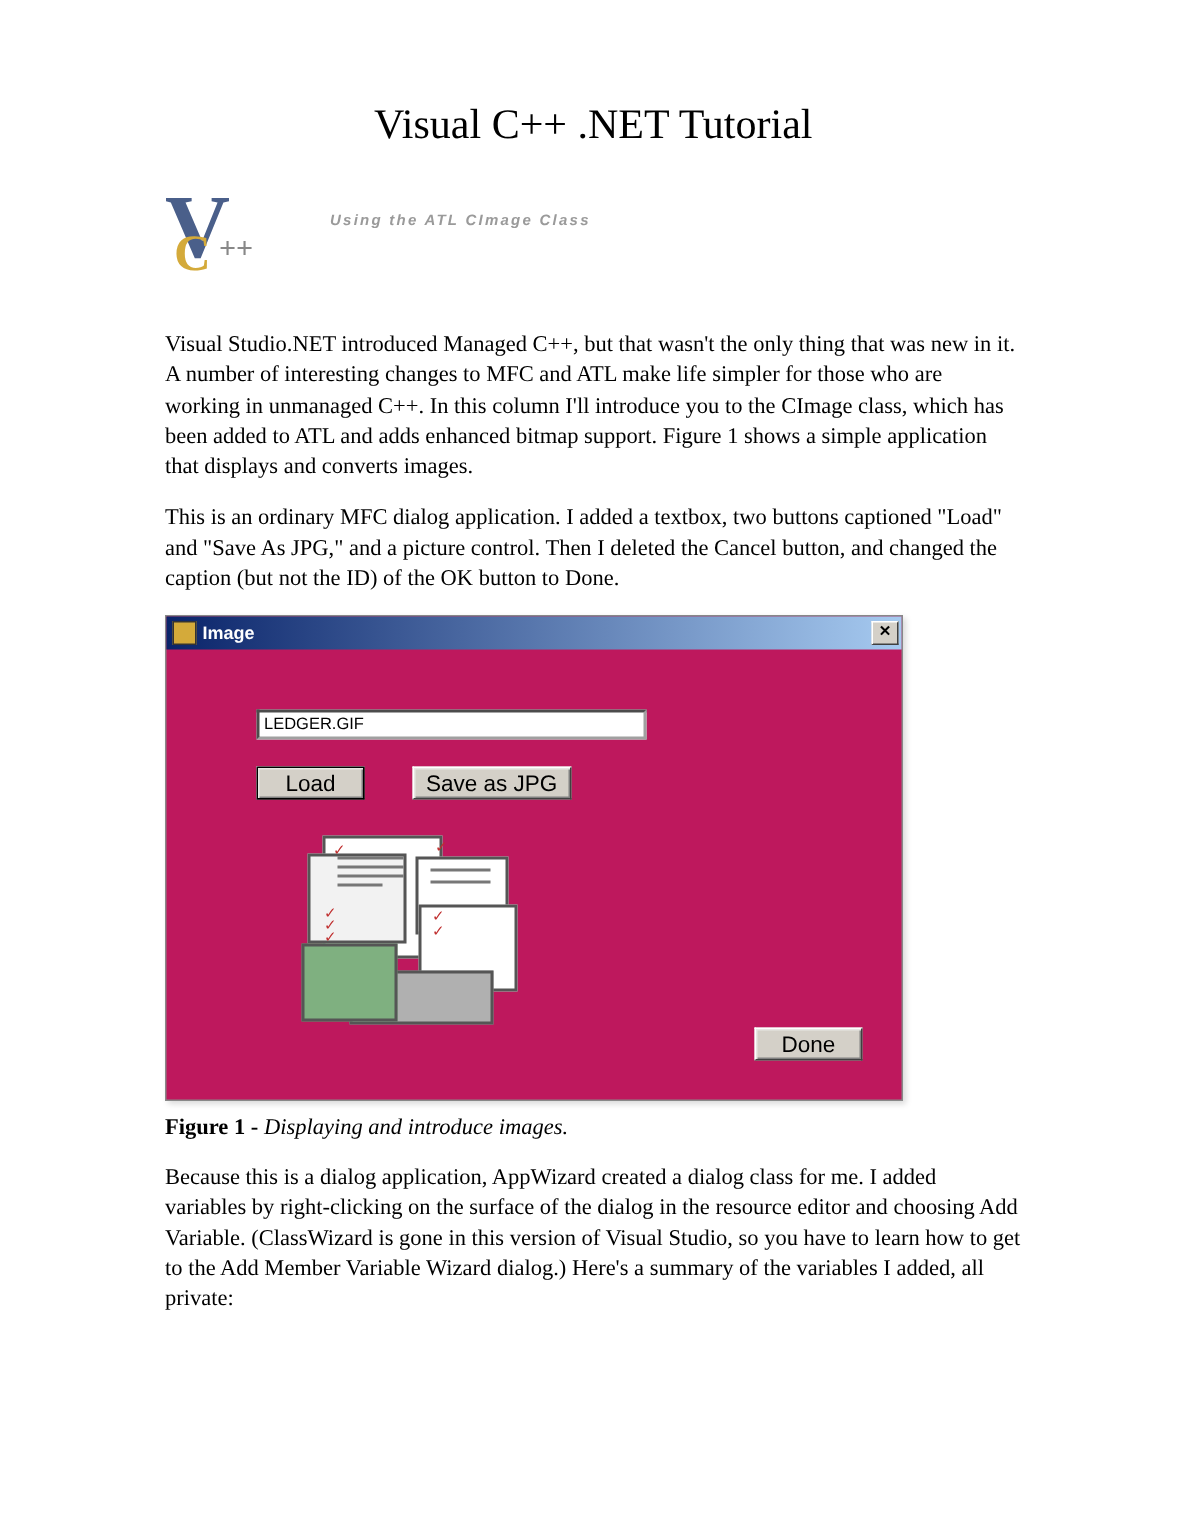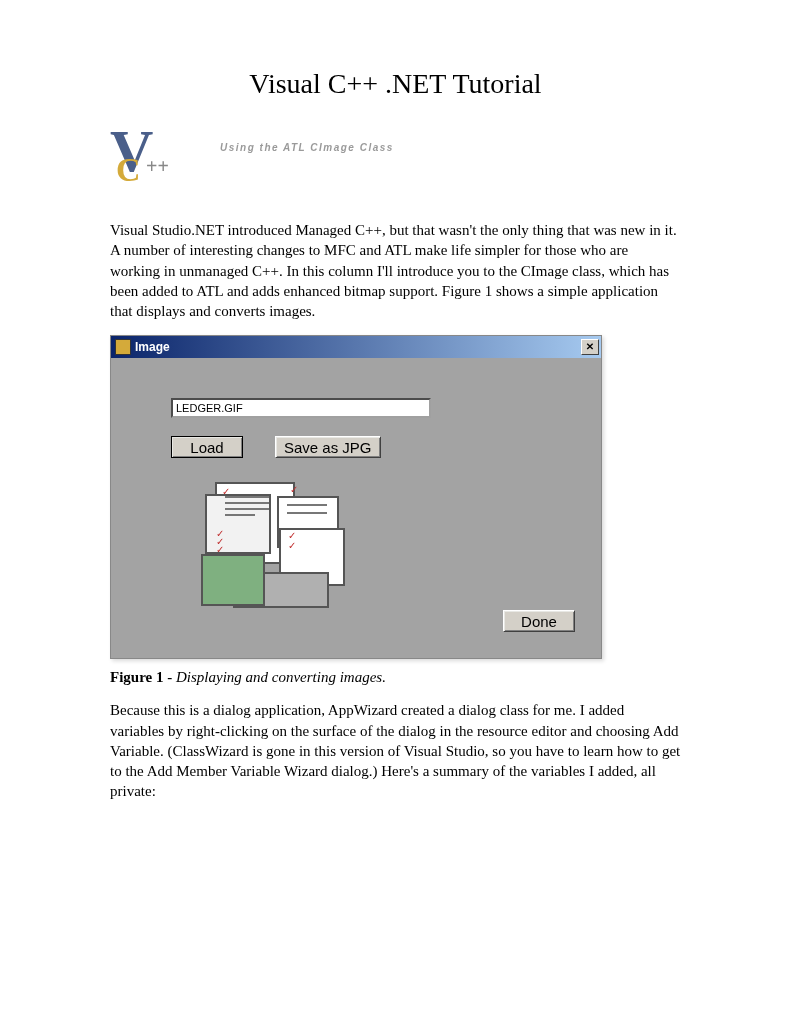--- a/index.html
+++ b/index.html
@@ -77,21 +77,21 @@
     line-height: 1.35;
     margin: 0 0 14px 0;
     text-align: left;
   }
   .dialog-wrap {
     margin: 10px 0 6px 0;
   }
   .dialog {
     width: 490px;
     border: 1px solid #888;
-    background: #a3a3a3;
+    background: #be185d;
     box-shadow: 2px 2px 4px rgba(0,0,0,0.15);
   }
   .titlebar {
     height: 22px;
     background: linear-gradient(to right, #0a246a, #a6caf0);
     display: flex;
     align-items: center;
     padding: 0 2px 0 4px;
     color: #fff;
     font-size: 12px;
@@ -214,20 +214,21 @@
   <div class="subtitle-row">
     <div class="logo">
       <div class="v">V</div>
       <div class="c">C</div>
       <div class="pp">++</div>
     </div>
     <div class="subtitle">Using the ATL CImage Class</div>
   </div>
 
   <p class="body-text">Visual Studio.NET introduced Managed C++, but that wasn't the only thing that was new in it. A number of interesting changes to MFC and ATL make life simpler for those who are working in unmanaged C++. In this column I'll introduce you to the CImage class, which has been added to ATL and adds enhanced bitmap support. Figure 1 shows a simple application that displays and converts images.</p>
+  <p class="body-text">This is an ordinary MFC dialog application. I added a textbox, two buttons captioned "Load" and "Save As JPG," and a picture control. Then I deleted the Cancel button, and changed the caption (but not the ID) of the OK button to Done.</p>
 
   <div class="dialog-wrap">
     <div class="dialog">
       <div class="titlebar">
         <span class="app-icon"></span>
         <span class="title-text">Image</span>
         <span class="close-btn">✕</span>
       </div>
       <div class="dialog-body">
         <div class="textbox">
@@ -266,17 +267,17 @@
           <div class="win-btn" style="min-width:72px;">
             <span>Done</span>
           </div>
         </div>
       </div>
     </div>
   </div>
 
   <p class="figcap">
     <b>Figure 1 -</b>
-    <i>Displaying and converting images.</i>
+    <i>Displaying and introduce images.</i>
   </p>
 
   <p class="body-text">Because this is a dialog application, AppWizard created a dialog class for me. I added variables by right-clicking on the surface of the dialog in the resource editor and choosing Add Variable. (ClassWizard is gone in this version of Visual Studio, so you have to learn how to get to the Add Member Variable Wizard dialog.) Here's a summary of the variables I added, all private:</p>
 </div>
 
 </body></html>

